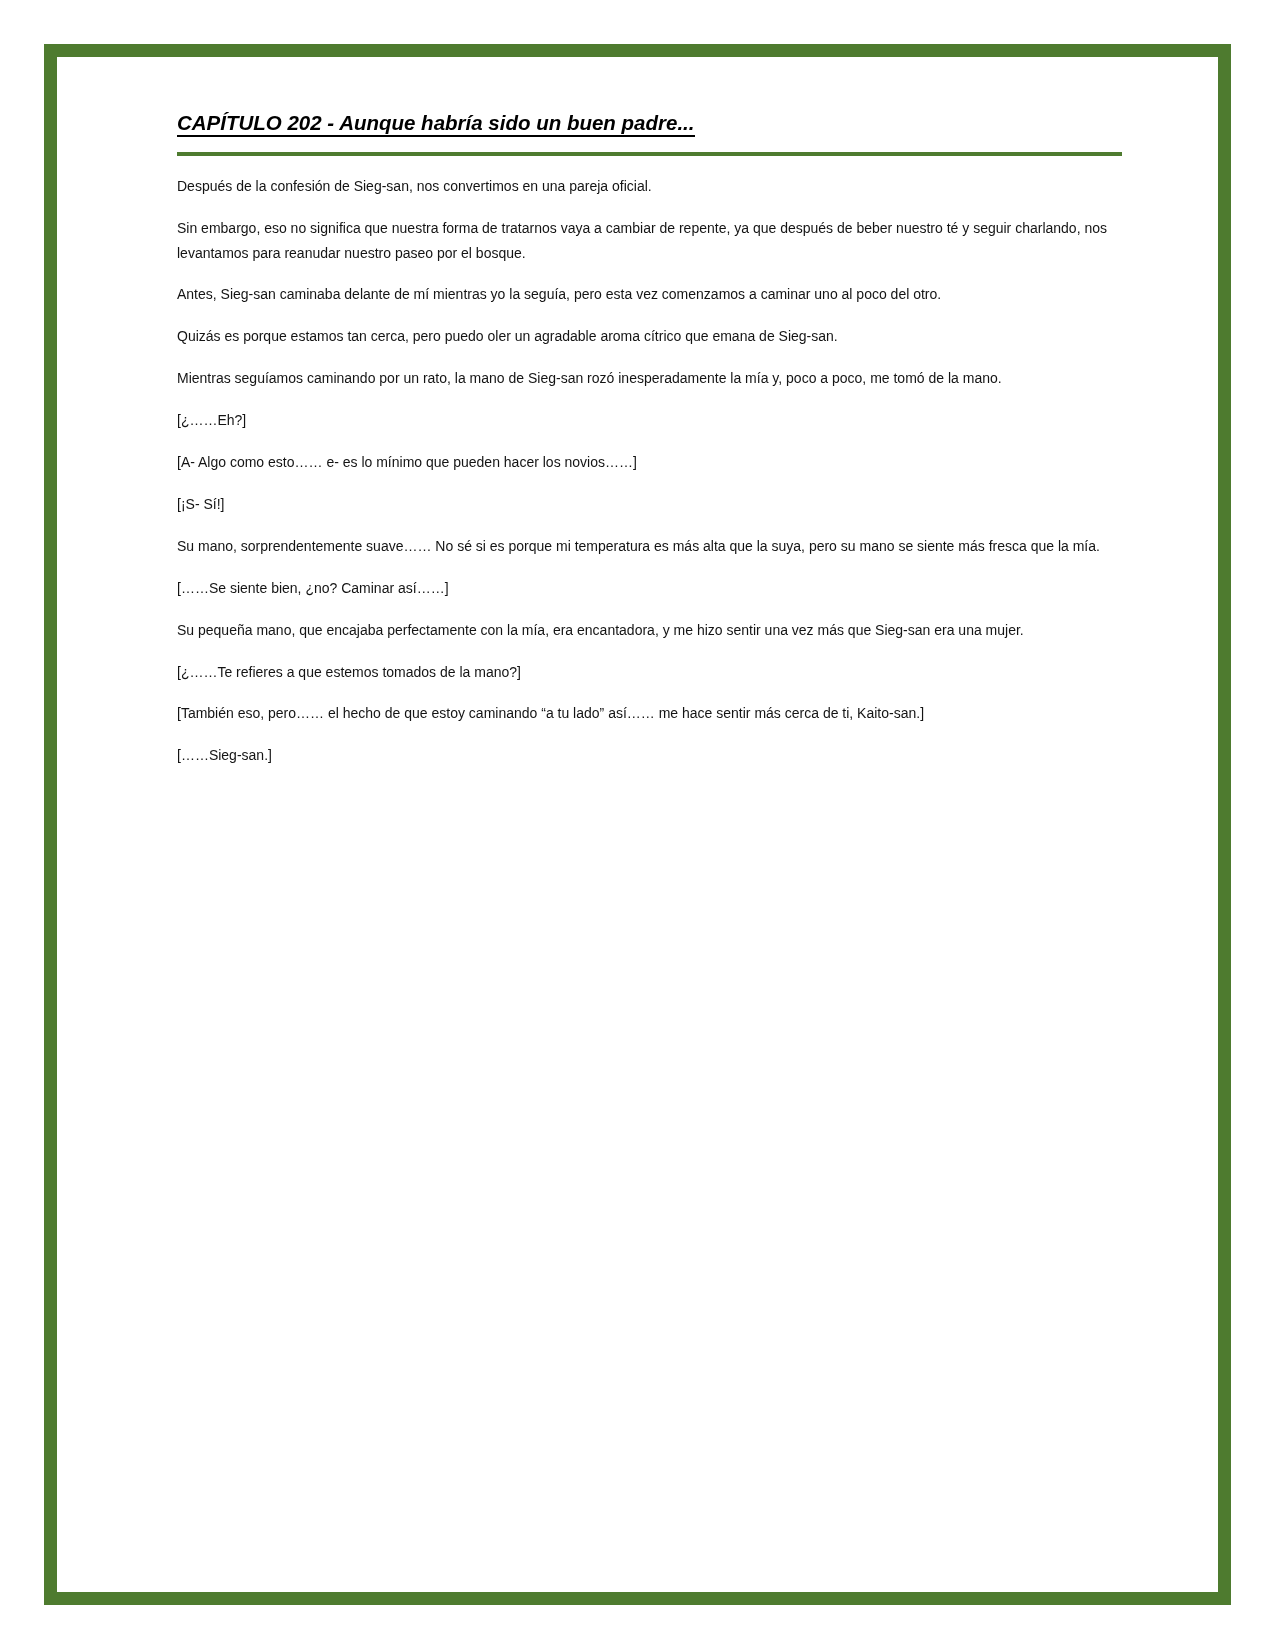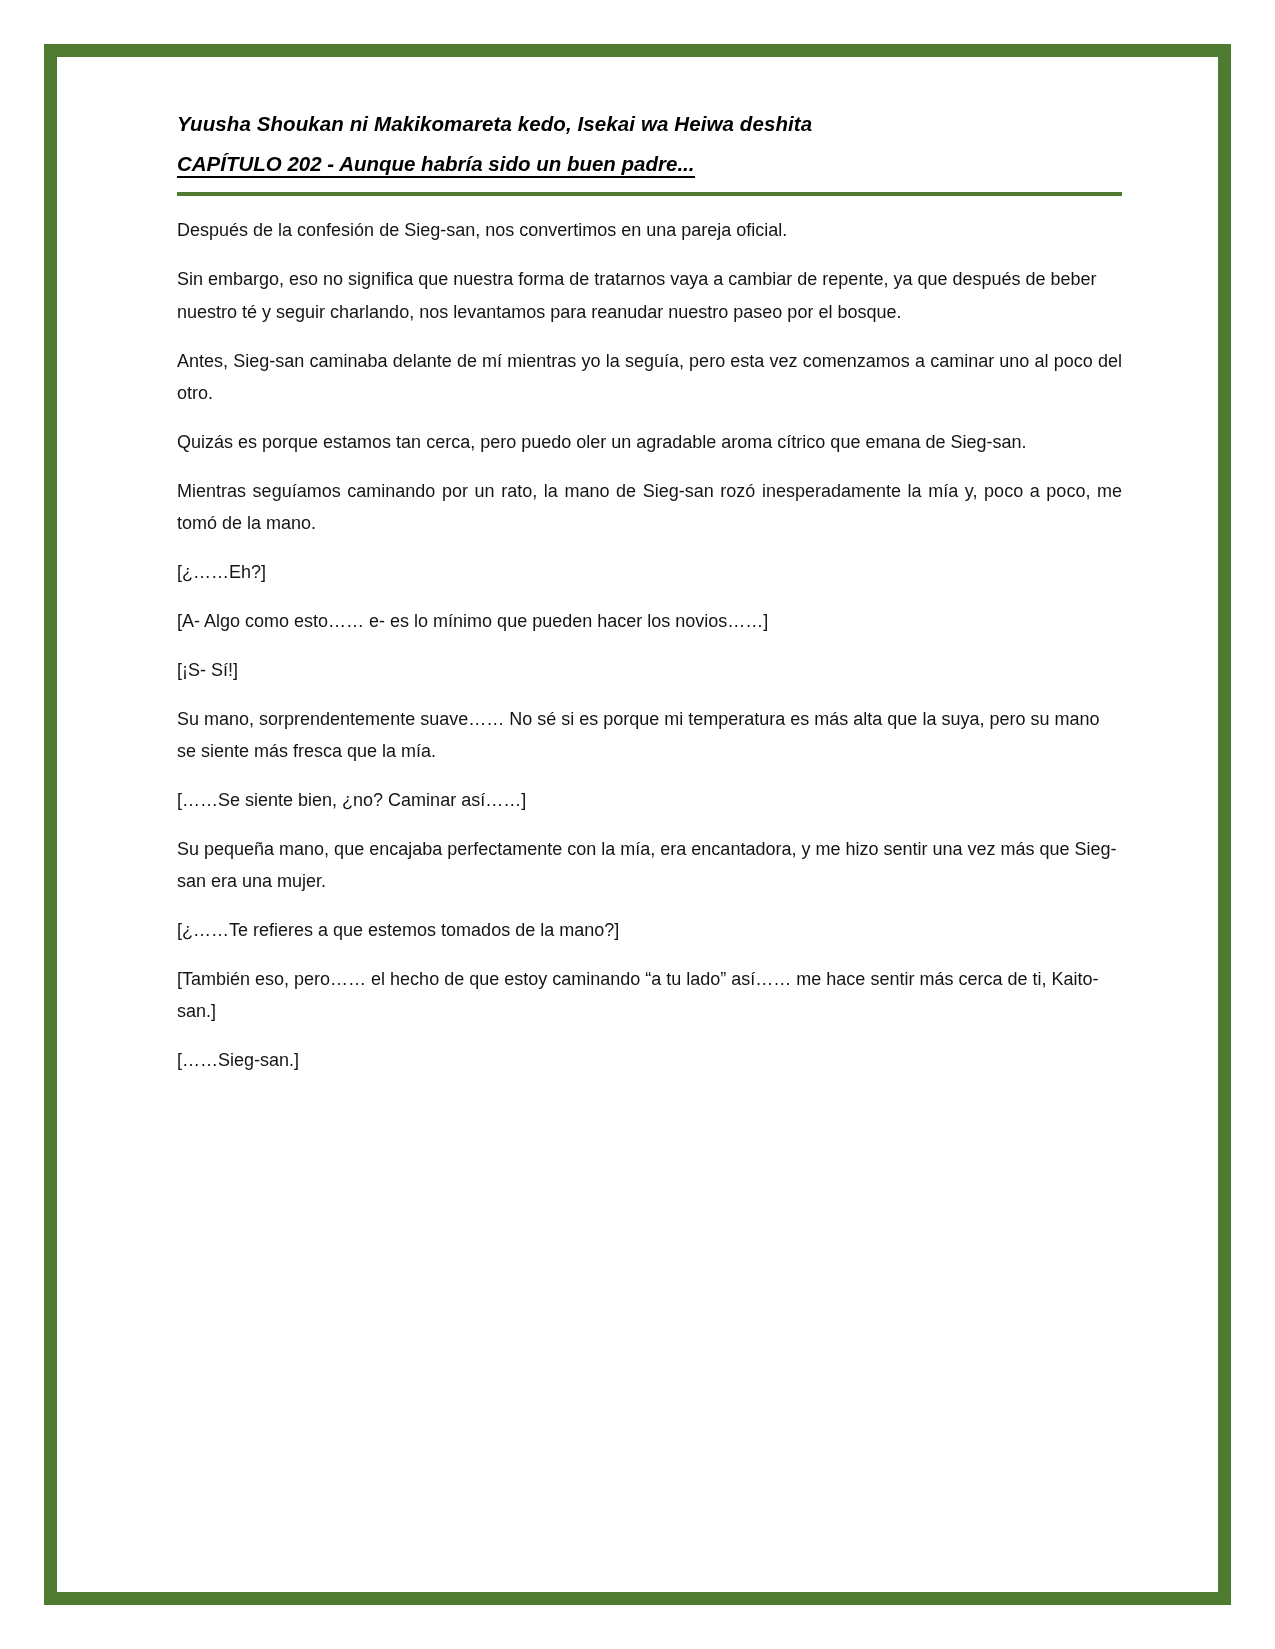--- a/index.html
+++ b/index.html
@@ -66,38 +66,37 @@
   }
   .header-rule {
     width: 100%;
     height: 0;
     border-top: 3px solid #4e7b2f;
     border-bottom: 1px solid #4e7b2f;
     margin: 8px 0 18px 0;
   }
   .body-text p {
     font-family: "Liberation Sans", sans-serif;
-    font-size: 18px;
+    font-size: 14px;
     line-height: 1.78;
     color: #141414;
     margin: 0 0 17px 0;
   }
   .body-text p.justify {
     text-align: justify;
   }
 </style>
 </head>
 <body>
 
 <div class="page">
   <div class="page-border">
     <div class="content">
 
       <div class="doc-header">
-        <div class="series-title">Yuusha Shoukan ni Makikomareta kedo, Isekai wa Heiwa deshita</div>
         <div class="chapter-underline-wrap">
           <span class="chapter-title">
             <span class="underlined">CAPÍTULO 202 - Aunque habría sido un buen padre...</span>
           </span>
         </div>
         <div class="header-rule"></div>
       </div>
 
       <div class="body-text">
         <p>Después de la confesión de Sieg-san, nos convertimos en una pareja oficial.</p>

